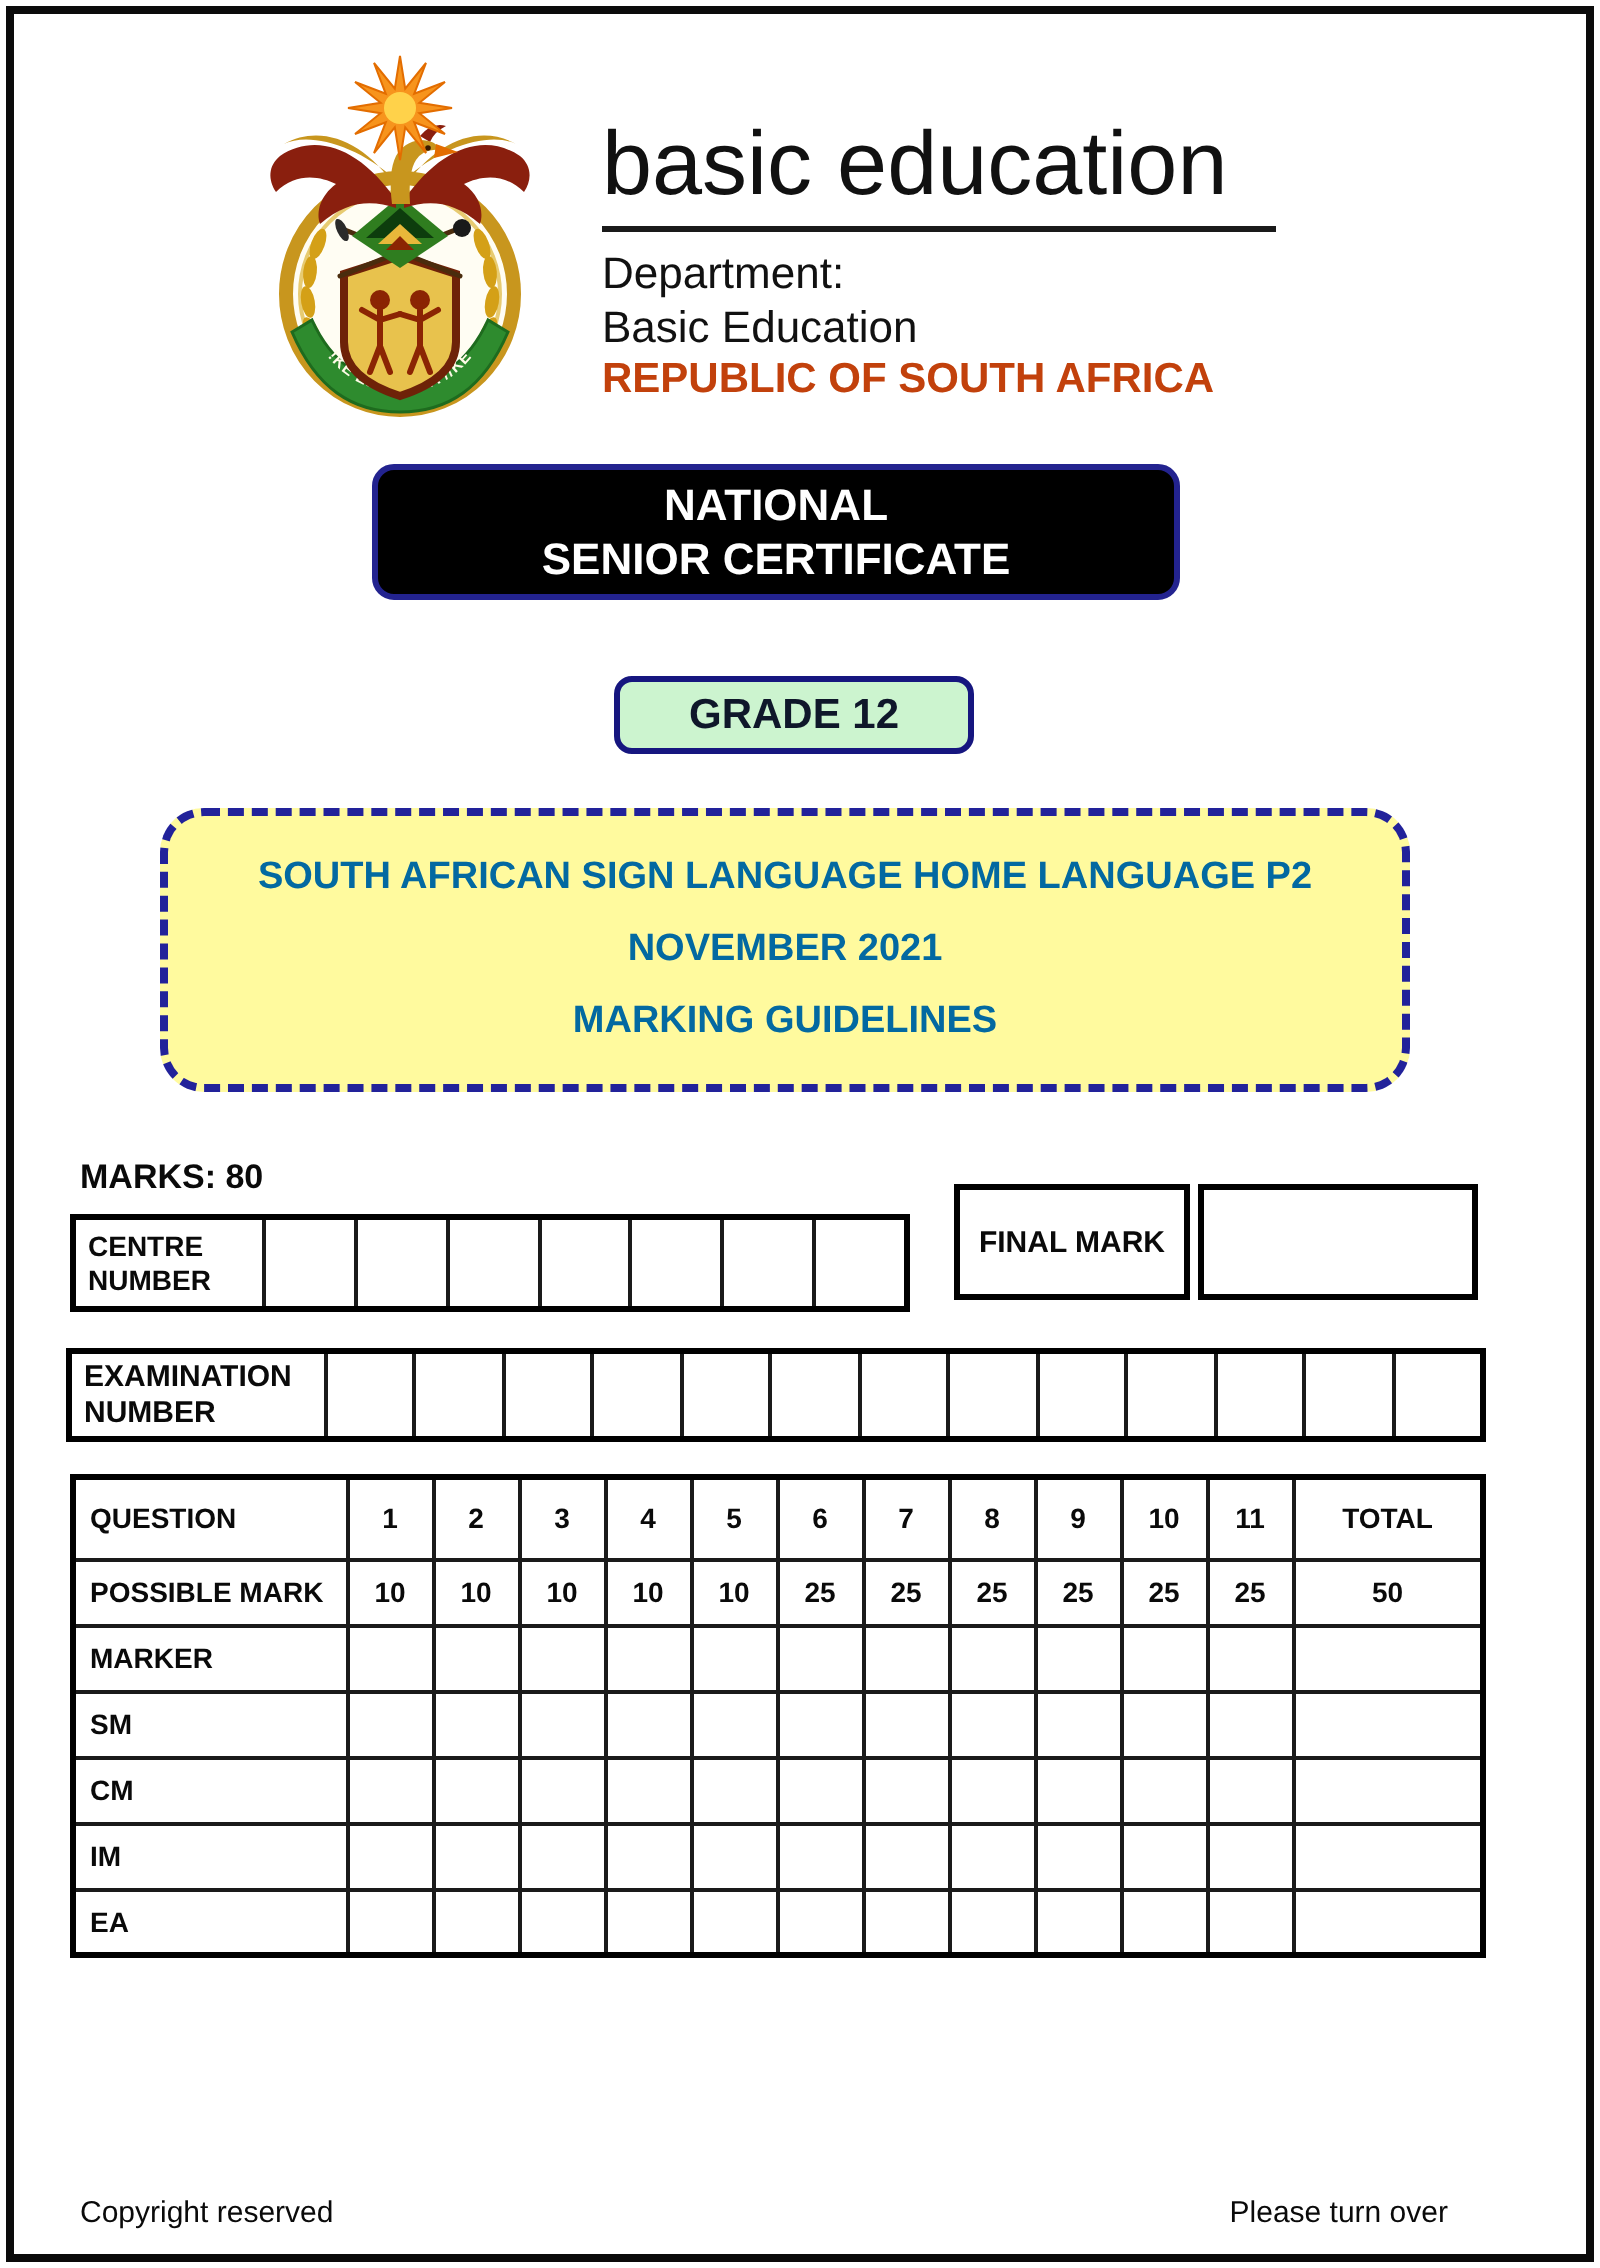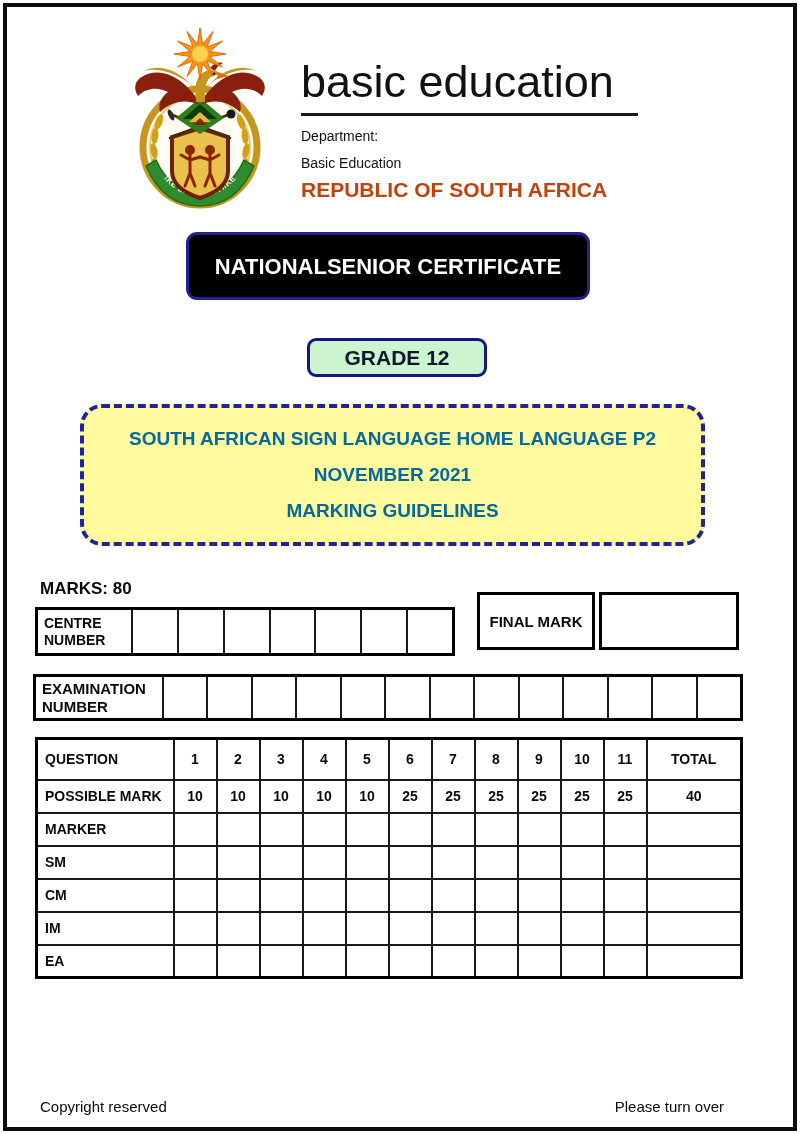--- a/index.html
+++ b/index.html
@@ -12,28 +12,28 @@
   html,body{background:#fff;}
   body{font-family:"Liberation Sans","DejaVu Sans",sans-serif;color:#0a0a0a;}
   .page{position:relative;width:800px;height:1134px;background:#ffffff;overflow:hidden;}
   .page-frame{position:absolute;inset:3px;border:4px solid #0b0b0b;pointer-events:none;}
 
   
   .coat-of-arms{position:absolute;left:130px;top:26px;width:140px;height:184px;}
   .brand-block{position:absolute;left:301px;top:56px;width:360px;}
   .brand-title{font-size:45px;line-height:52px;font-weight:normal;letter-spacing:0px;color:#111;}
   .brand-rule{width:337px;height:3px;background:#1a1a1a;margin-top:5px;}
-  .dept-line{font-size:14px;line-height:25px;margin-top:2px;color:#111;}
+  .dept-line{font-size:22px;line-height:25px;margin-top:2px;color:#111;}
   .dept-line.first{margin-top:8px;}
   .country-line{font-size:21px;line-height:25px;font-weight:bold;margin-top:1px;color:#c2410c;}
 
   
   .nsc-banner{position:absolute;left:186px;top:232px;width:404px;height:68px;
     background:var(--cert-bg);border:3px solid #23238f;border-radius:11px;
-    display:flex;flex-direction:row;align-items:center;justify-content:center;
+    display:flex;flex-direction:column;align-items:center;justify-content:center;
     color:#ffffff;font-weight:bold;font-size:22px;line-height:27px;}
 
   
   .grade-badge{position:absolute;left:307px;top:338px;width:180px;height:39px;
     background:var(--grade-bg);border:3px solid #16167f;border-radius:9px;
     display:flex;align-items:center;justify-content:center;
     font-weight:bold;font-size:21px;color:#0f172a;}
 
   
   .exam-panel{position:absolute;left:80px;top:404px;width:625px;height:142px;
@@ -259,21 +259,21 @@
           <td>10</td>
           <td>10</td>
           <td>10</td>
           <td>10</td>
           <td>25</td>
           <td>25</td>
           <td>25</td>
           <td>25</td>
           <td>25</td>
           <td>25</td>
-          <td>40</td>
+          <td>50</td>
         </tr>
         <tr>
           <td class="row-label">MARKER</td>
           <td></td>
           <td></td>
           <td></td>
           <td></td>
           <td></td>
           <td></td>
           <td></td>

